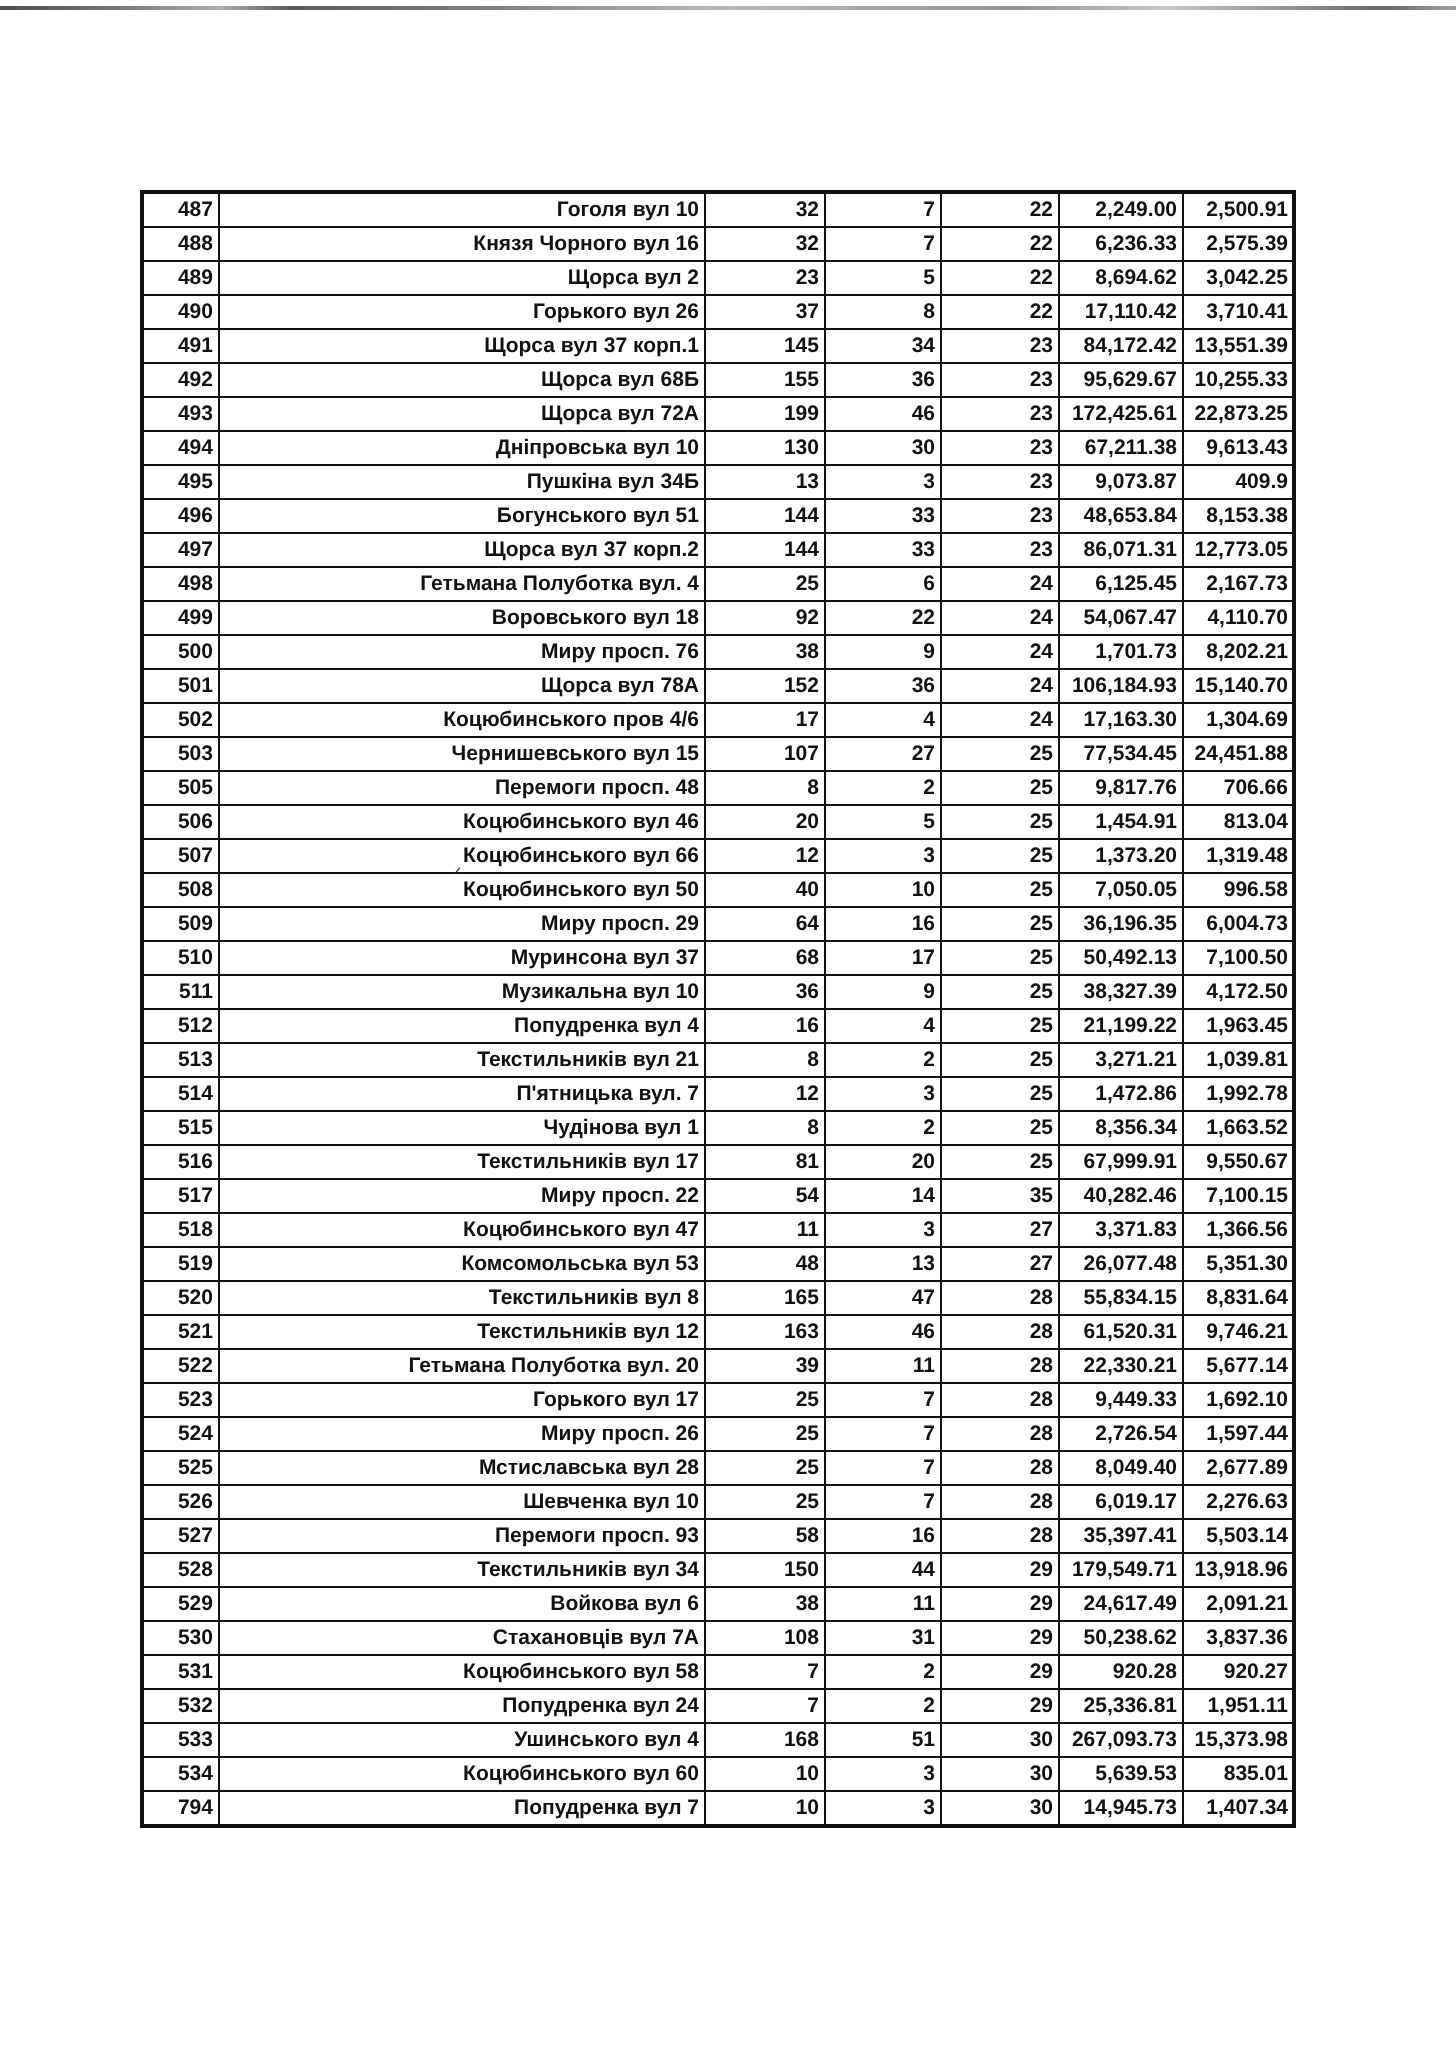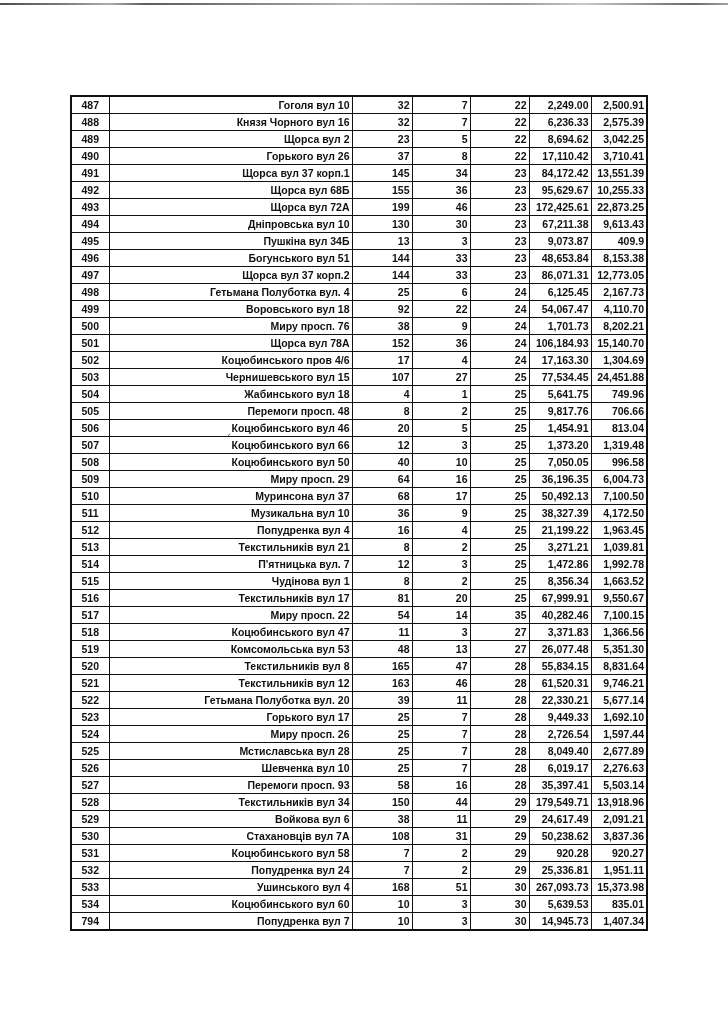--- a/index.html
+++ b/index.html
@@ -2,21 +2,21 @@
 <html><head>
   <meta charset="utf-8">
   <style>
     html, body { margin: 0; padding: 0; background: #ffffff; }
     body { width: 728px; height: 1024px; position: relative; overflow: hidden; font-family: "Liberation Sans", sans-serif; }
     .scan-edge { position: absolute; left: 0; top: 3px; width: 728px; height: 2px;
       background: linear-gradient(90deg, #222 0%, #555 8%, #999 15%, #333 20%, #666 35%, #aaa 50%, #777 70%, #bbb 80%, #444 95%, #888 100%); opacity: .8; }
     table.data { position: absolute; left: 70px; top: 95px; border-collapse: collapse; table-layout: fixed; width: 576px; }
     table.data td { border: 1px solid #111; height: 16px; padding: 0 2px; font-size: 10.5px; font-weight: bold; color: #111; line-height: 15px; white-space: nowrap; overflow: hidden; }
     table.data { border: 2px solid #111; }
-    td.num { text-align: center; font-size: 12px; font-weight: normal; color: #222; padding-right: 2px; }
+    td.num { text-align: right; font-size: 12px; font-weight: normal; color: #222; padding-right: 2px; }
     td.name { text-align: right; padding-left: 3px; }
     td.v { text-align: right; padding-right: 2px; }
     col.c0 { width: 38px; } col.c1 { width: 243px; } col.c2 { width: 60px; } col.c3 { width: 58px; }
     col.c4 { width: 59px; } col.c5 { width: 62px; } col.c6 { width: 56px; }
     .mark { position: absolute; left: 227px; top: 432px; font-size: 9px; color: #333; font-weight: normal; }
   </style>
 </head>
 <body>
 
 <div class="scan-edge"></div>
@@ -179,29 +179,20 @@
       <tr>
         <td class="num">503</td>
         <td class="name">Чернишевського вул 15</td>
         <td class="v">107</td>
         <td class="v">27</td>
         <td class="v">25</td>
         <td class="v">77,534.45</td>
         <td class="v">24,451.88</td>
       </tr>
       <tr>
-        <td class="num">504</td>
-        <td class="name">Жабинського вул 18</td>
-        <td class="v">4</td>
-        <td class="v">1</td>
-        <td class="v">25</td>
-        <td class="v">5,641.75</td>
-        <td class="v">749.96</td>
-      </tr>
-      <tr>
         <td class="num">505</td>
         <td class="name">Перемоги просп. 48</td>
         <td class="v">8</td>
         <td class="v">2</td>
         <td class="v">25</td>
         <td class="v">9,817.76</td>
         <td class="v">706.66</td>
       </tr>
       <tr>
         <td class="num">506</td>

